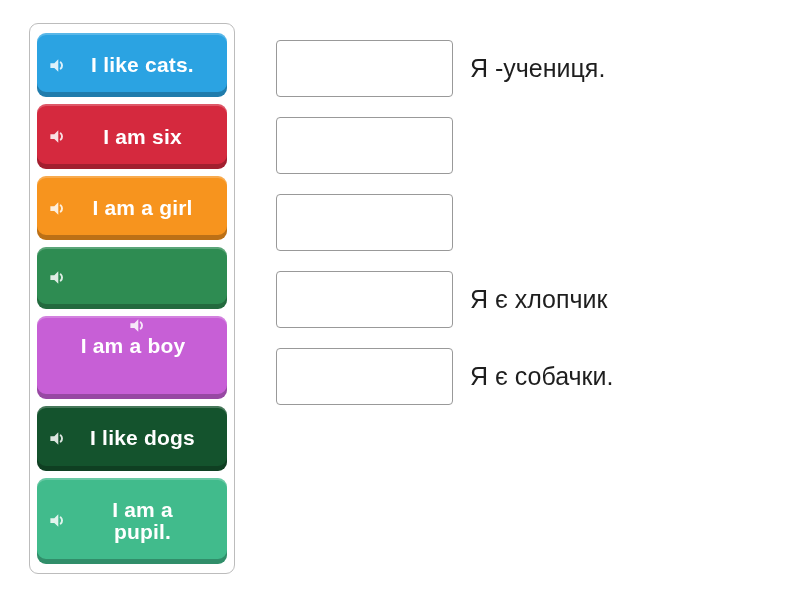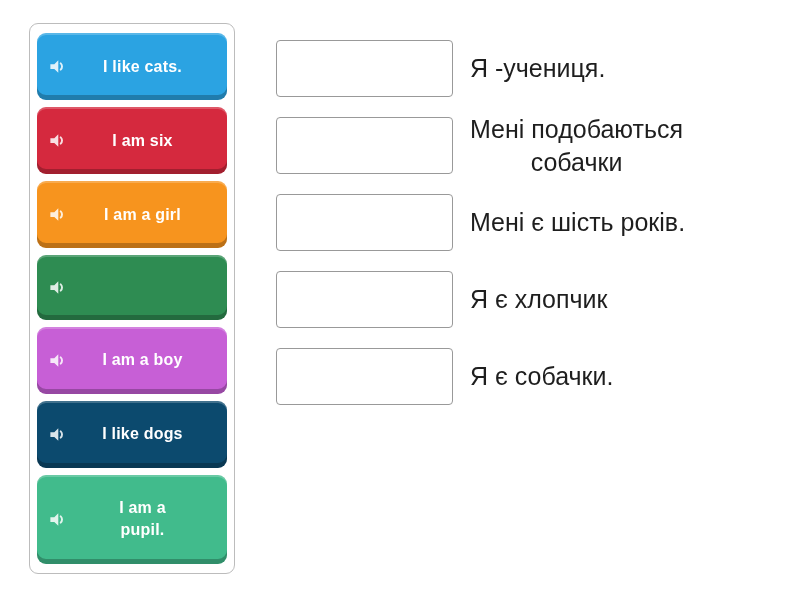--- a/index.html
+++ b/index.html
@@ -14,21 +14,21 @@
     border-radius:9px;padding:9px 7px;display:flex;flex-direction:column;gap:7px;
   }
   .card{
     flex:1 1 auto;border-radius:9px;display:flex;align-items:center;
     padding-left:11px;cursor:pointer;
     box-shadow:inset 0 -5px 0 rgba(0,0,0,0.24), inset 0 2px 0 rgba(255,255,255,0.22);
   }
   .card .speaker{width:19px;height:19px;flex:0 0 auto;opacity:0.85;}
   .card .label{
     flex:1 1 auto;text-align:center;color:#ffffff;font-weight:bold;
-    font-size:16px;line-height:22px;white-space:pre-line;padding-right:9px;
+    font-size:21px;line-height:22px;white-space:pre-line;padding-right:9px;
     letter-spacing:0.2px;
   }
   
   .rows{position:absolute;left:276px;top:40px;width:510px;}
   .row{display:flex;align-items:center;height:57px;margin-bottom:20px;}
   .slot{
     width:177px;height:57px;box-sizing:border-box;flex:0 0 auto;
     background:#fff;border:1px solid #999999;border-radius:4px;cursor:pointer;
   }
   .rtext{
@@ -61,28 +61,28 @@
         <path d="M16 8 a5.5 5.5 0 0 1 0 8" stroke="#fff" stroke-width="2.4" fill="none" stroke-linecap="round"></path>
       </svg>
     <span class="label">I am a girl</span>
   </div>
   <div class="card" style="background-color: rgb(46, 140, 82);">
     <svg class="speaker" viewBox="0 0 24 24">
         <path d="M3 9 L8 9 L13 4 L13 20 L8 15 L3 15 Z" fill="#fff"></path>
         <path d="M16 8 a5.5 5.5 0 0 1 0 8" stroke="#fff" stroke-width="2.4" fill="none" stroke-linecap="round"></path>
       </svg>
   </div>
-  <div class="card" style="background-color: rgb(199, 95, 214);">
+  <div class="card" style="background-color: rgb(199, 95, 214); flex-direction: column;">
     <svg class="speaker" viewBox="0 0 24 24">
         <path d="M3 9 L8 9 L13 4 L13 20 L8 15 L3 15 Z" fill="#fff"></path>
         <path d="M16 8 a5.5 5.5 0 0 1 0 8" stroke="#fff" stroke-width="2.4" fill="none" stroke-linecap="round"></path>
       </svg>
     <span class="label">I am a boy</span>
   </div>
-  <div class="card" style="background-color: #0c4a6e;">
+  <div class="card" style="background-color: #14532d;">
     <svg class="speaker" viewBox="0 0 24 24">
         <path d="M3 9 L8 9 L13 4 L13 20 L8 15 L3 15 Z" fill="#fff"></path>
         <path d="M16 8 a5.5 5.5 0 0 1 0 8" stroke="#fff" stroke-width="2.4" fill="none" stroke-linecap="round"></path>
       </svg>
     <span class="label">I like dogs</span>
   </div>
   <div class="card" style="background-color: rgb(65, 187, 140);">
     <svg class="speaker" viewBox="0 0 24 24">
         <path d="M3 9 L8 9 L13 4 L13 20 L8 15 L3 15 Z" fill="#fff"></path>
         <path d="M16 8 a5.5 5.5 0 0 1 0 8" stroke="#fff" stroke-width="2.4" fill="none" stroke-linecap="round"></path>
@@ -92,26 +92,23 @@
   </div>
 </div>
 
 <div class="rows">
   <div class="row">
     <div class="slot"></div>
     <div class="rtext">Я -учениця.</div>
   </div>
   <div class="row">
     <div class="slot"></div>
-    <div class="rtext">Мені подобаються
-собачки</div>
   </div>
   <div class="row">
     <div class="slot"></div>
-    <div class="rtext">Мені є шість років.</div>
   </div>
   <div class="row">
     <div class="slot"></div>
     <div class="rtext">Я є хлопчик</div>
   </div>
   <div class="row">
     <div class="slot"></div>
     <div class="rtext">Я є собачки.</div>
   </div>
 </div>

